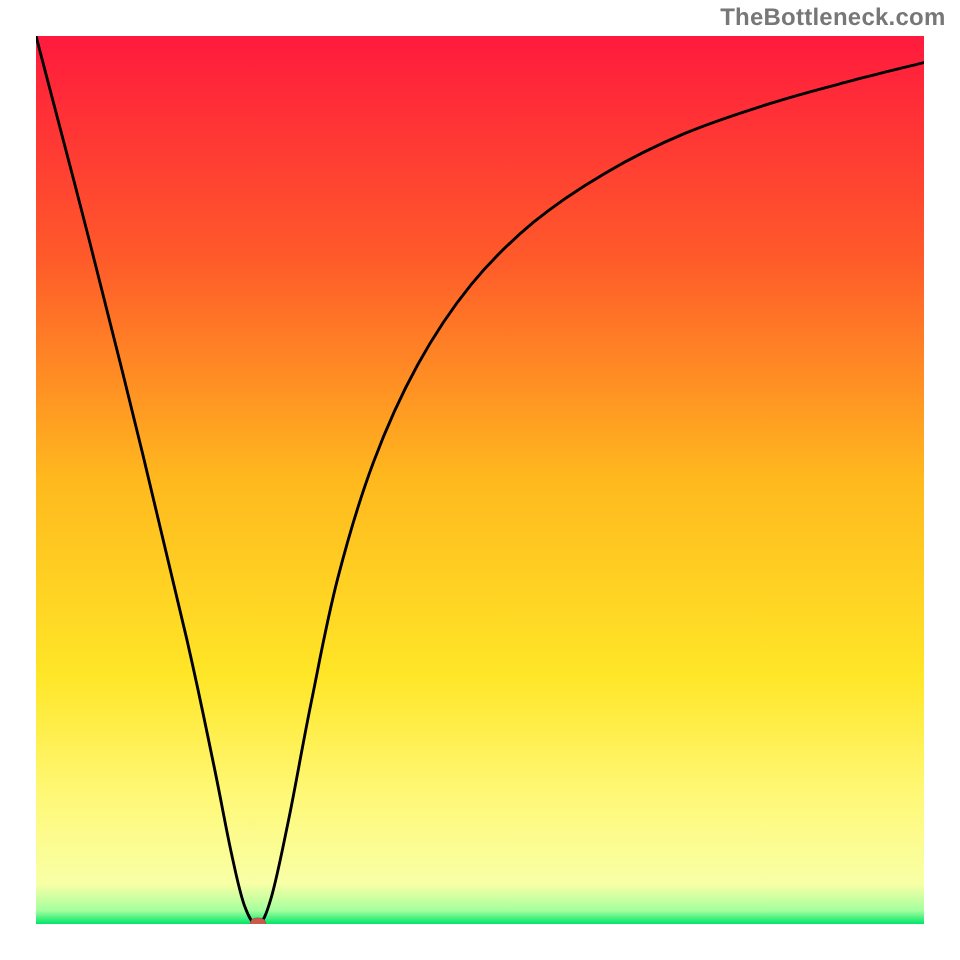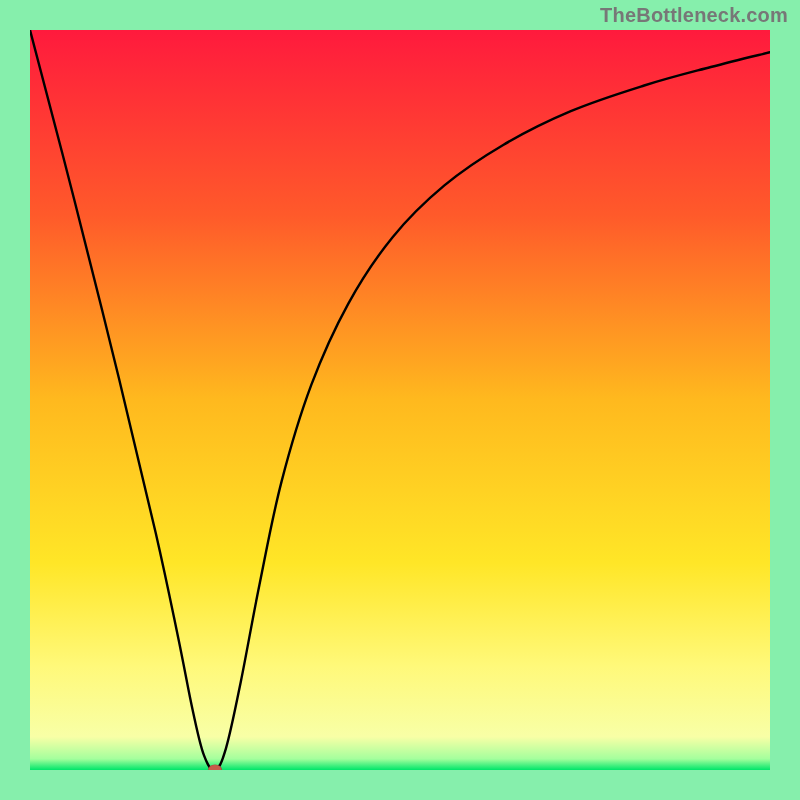--- a/index.html
+++ b/index.html
@@ -8,21 +8,21 @@
     width: 800px;
     height: 800px;
     overflow: hidden;
     background: #000;
     font-family: Arial, Helvetica, sans-serif;
   }
   .stage {
     position: relative;
     width: 800px;
     height: 800px;
-    background: #86efac;
+    background: #ffffff;
     text-align: right;
   }
   .plot {
     position: absolute;
     left: 30px;
     top: 30px;
     width: 740px;
     height: 740px;
     overflow: hidden;
   }

